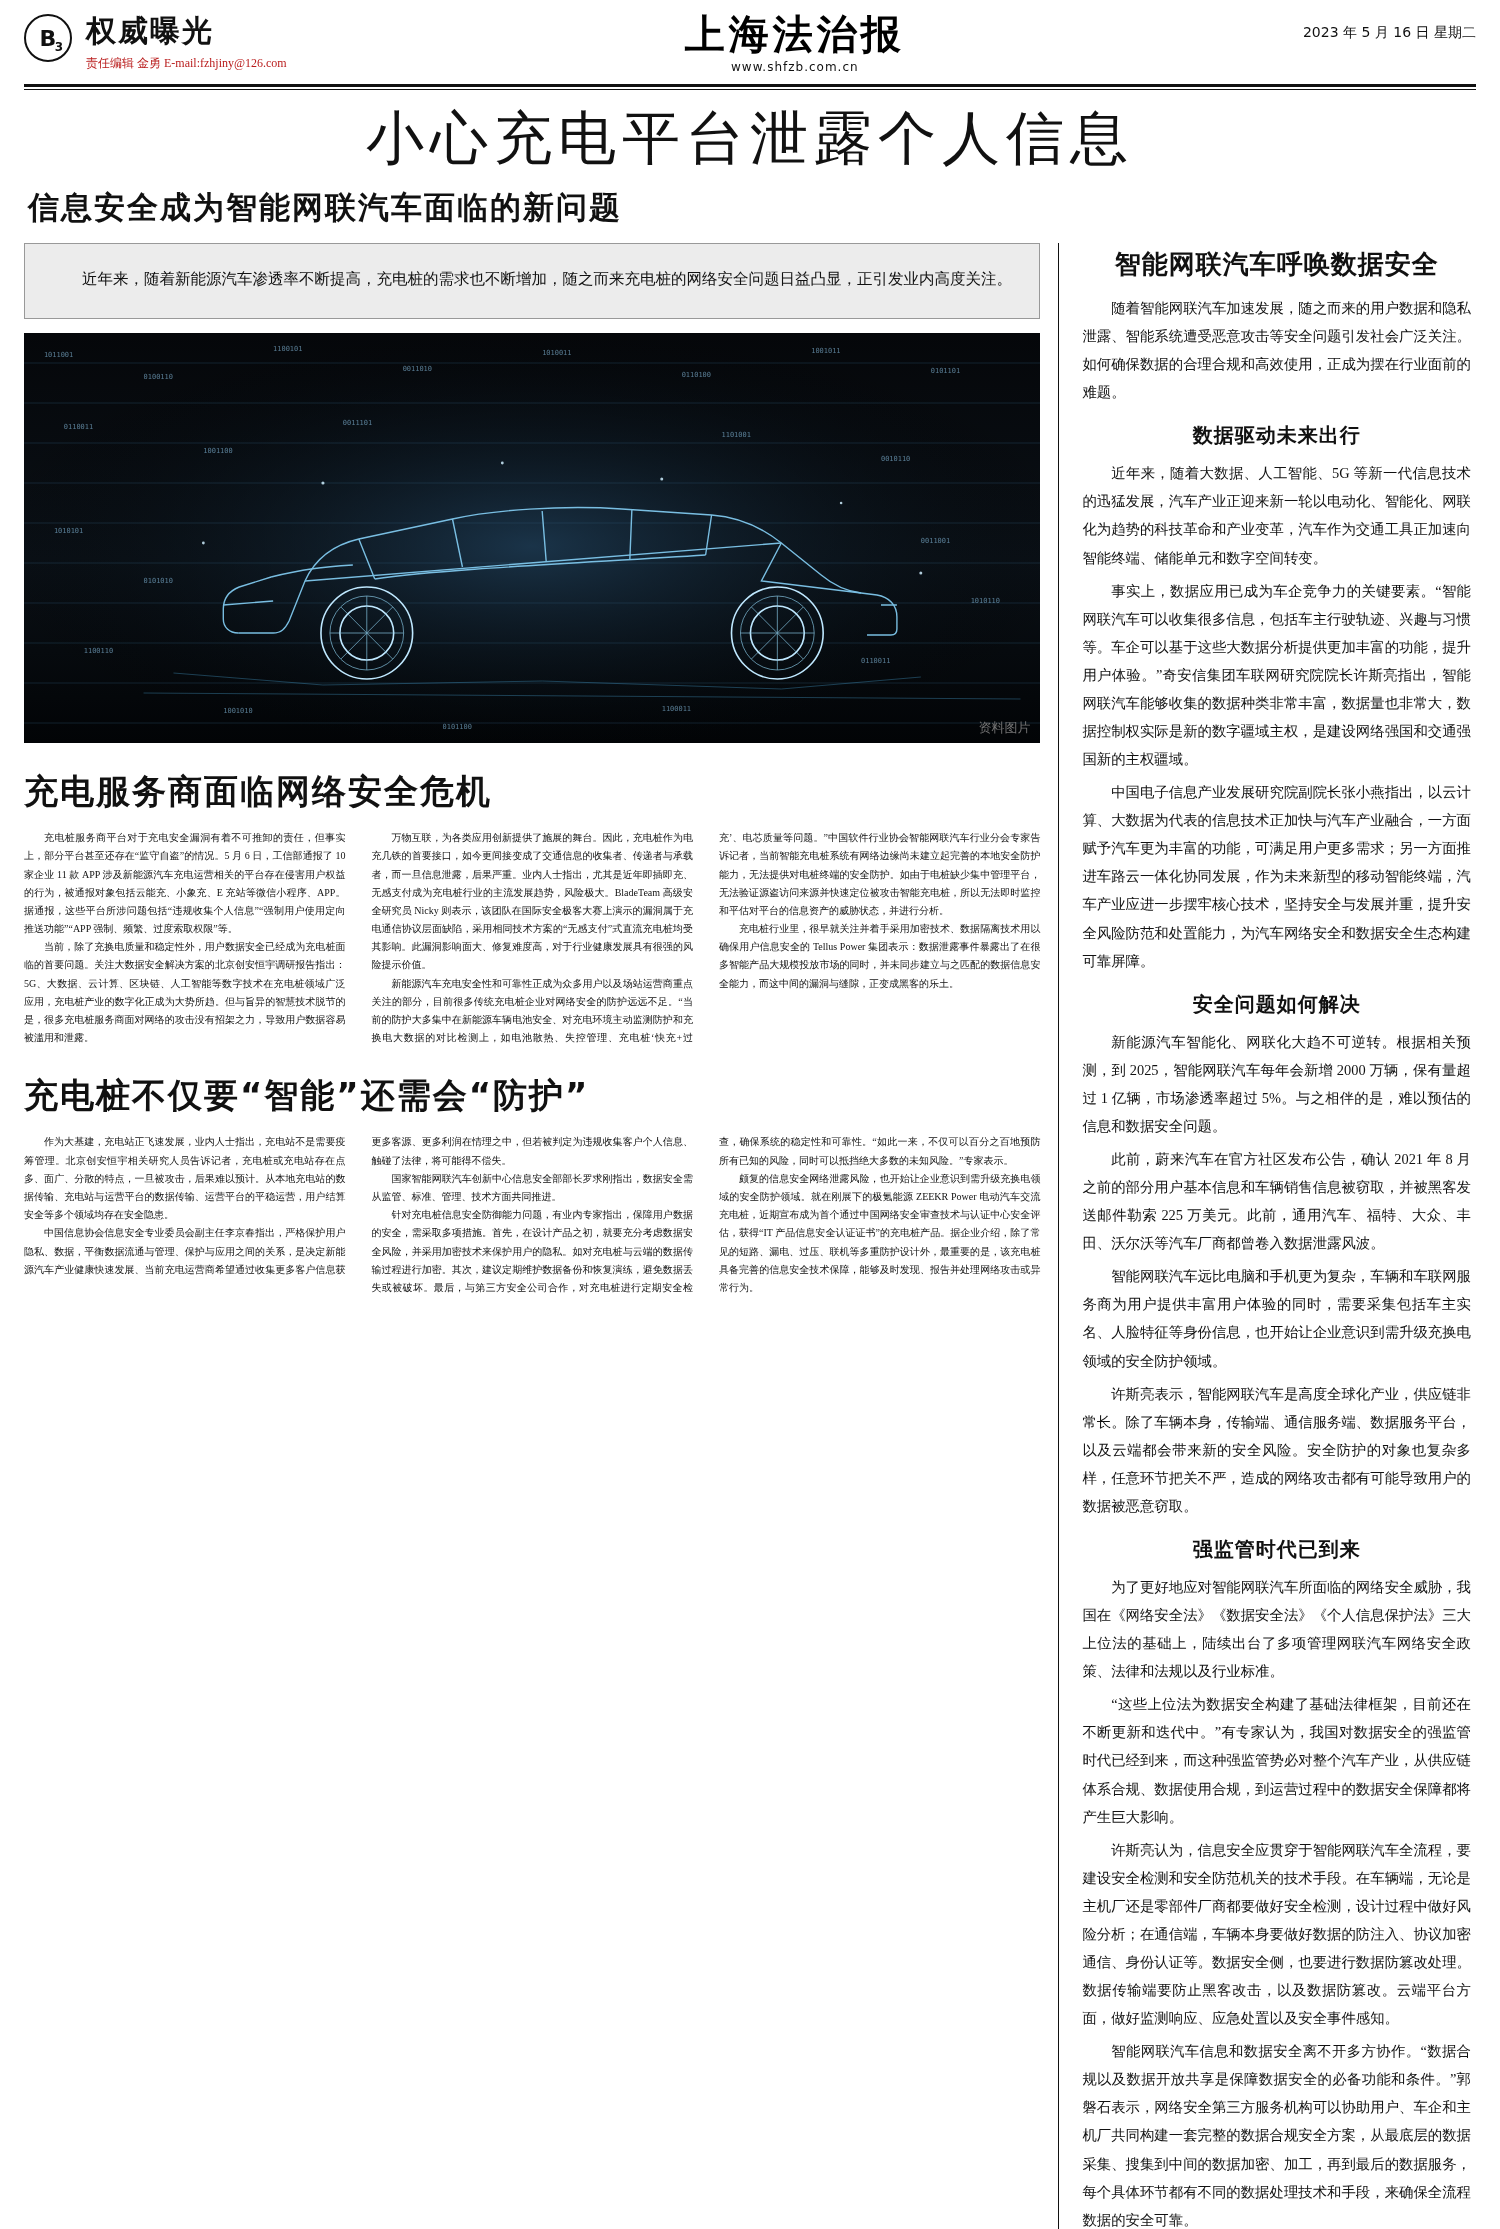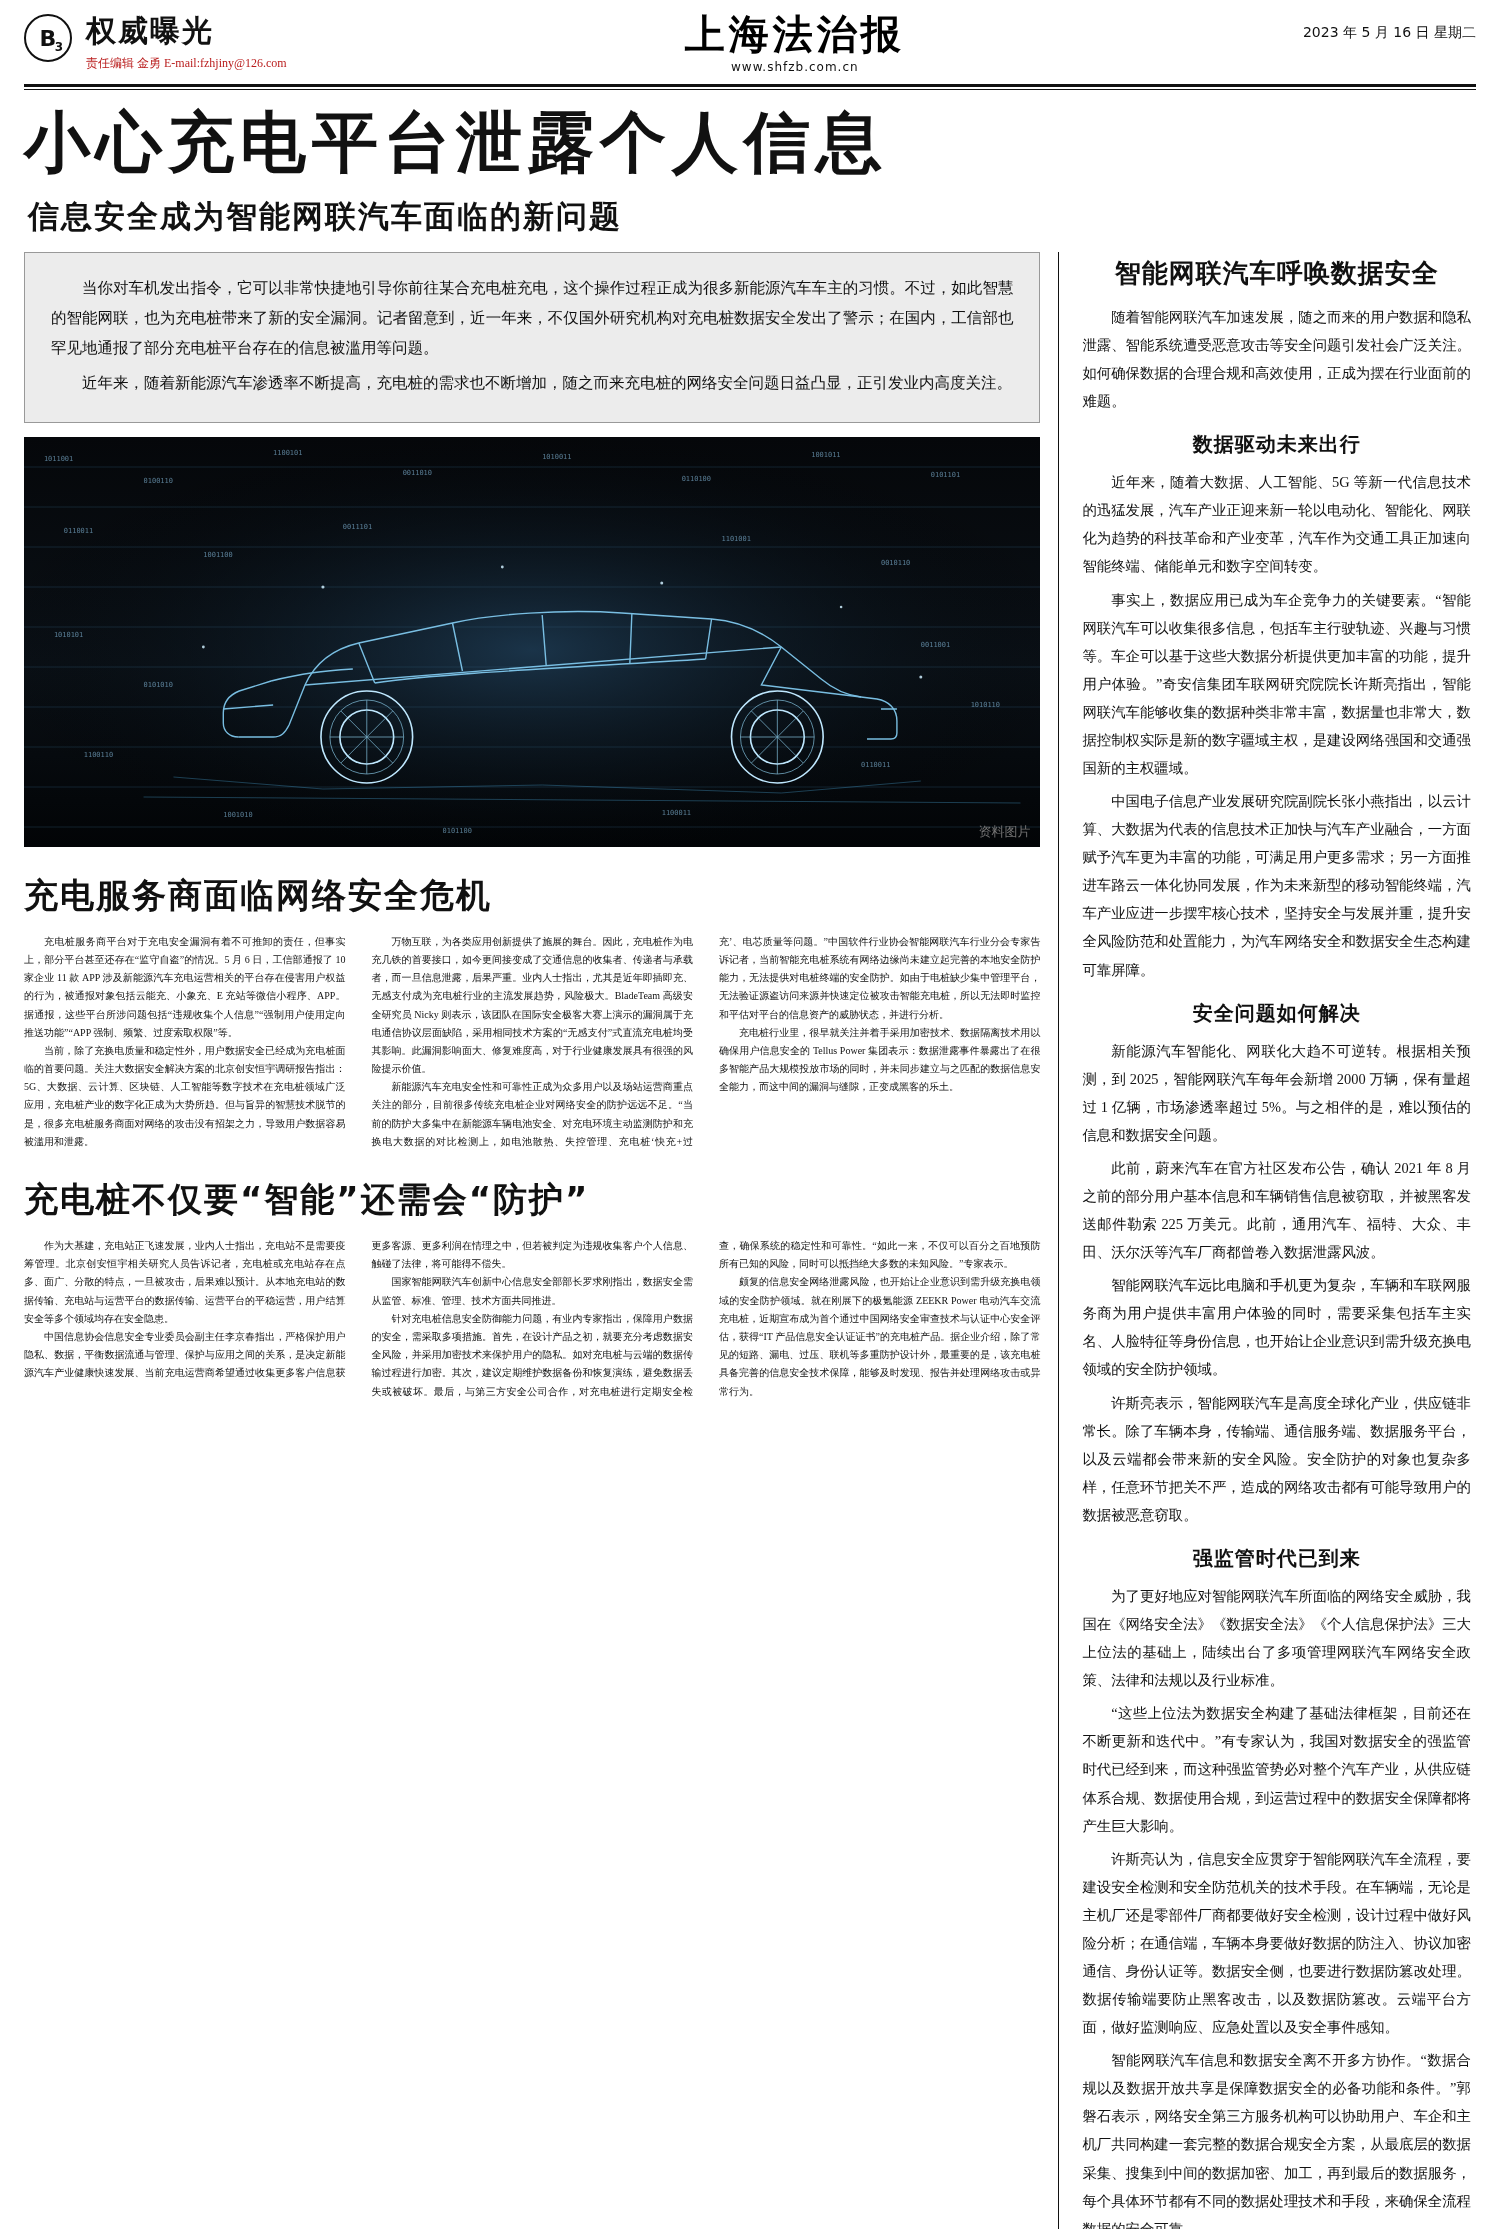--- a/index.html
+++ b/index.html
@@ -15,21 +15,21 @@
   .mh-sub{font-size:12px;color:#b91c1c;margin-top:8px;white-space:nowrap;}
   .mh-center{flex:1;text-align:center;}
   .paper-name{font-family:"DejaVu Serif",serif;font-weight:bold;font-size:40px;letter-spacing:4px;color:#000;line-height:1;}
   .paper-url{font-size:12px;letter-spacing:1px;margin-top:6px;font-family:"DejaVu Sans",sans-serif;}
   .mh-right{font-size:14px;white-space:nowrap;padding-top:10px;font-family:"DejaVu Sans",sans-serif;}
   .rule{height:3px;background:#111;margin:4px 24px 0 24px;}
   .rule.thin{height:1px;margin-top:2px;}
 
   
   .headline-wrap{padding:16px 24px 0 24px;}
-  .headline{font-family:"DejaVu Sans",sans-serif;font-weight:bold;font-size:66px;letter-spacing:6px;line-height:1.12;text-align:left;}
+  .headline{font-family:"DejaVu Sans",sans-serif;font-weight:normal;font-size:58px;letter-spacing:6px;line-height:1.12;text-align:center;}
   .subhead{font-family:"DejaVu Sans",sans-serif;font-weight:bold;font-size:31px;letter-spacing:2px;margin-top:16px;padding-left:4px;}
 
   
   .content{display:flex;padding:14px 24px 20px 24px;gap:0;}
   .left-col{width:1020px;}
   .divider{width:1px;background:#111;margin:0 18px;align-self:stretch;}
   .right-col{width:400px;}
 
   
   .lead-box{border:1px solid #999;background:#ececec;padding:20px 26px;font-size:15.5px;line-height:1.95;text-align:justify;}
@@ -79,21 +79,20 @@
   <div class="headline-wrap">
     <div class="headline">小心充电平台泄露个人信息</div>
     <div class="subhead">信息安全成为智能网联汽车面临的新问题</div>
   </div>
 
   <div class="content">
 
     <div class="left-col">
 
       <div class="lead-box">
-        <p>当你对车机发出指令，它可以非常快捷地引导你前往某合充电桩充电，这个操作过程正成为很多新能源汽车车主的习惯。不过，如此智慧的智能网联，也为充电桩带来了新的安全漏洞。记者留意到，近一年来，不仅国外研究机构对充电桩数据安全发出了警示；在国内，工信部也罕见地通报了部分充电桩平台存在的信息被滥用等问题。</p>
         <p>近年来，随着新能源汽车渗透率不断提高，充电桩的需求也不断增加，随之而来充电桩的网络安全问题日益凸显，正引发业内高度关注。</p>
       </div>
 
       <div class="figure">
         <svg class="svgwrap" viewBox="0 0 1020 410" preserveAspectRatio="none">
           <defs>
             <linearGradient id="bg" x1="0" y1="0" x2="0" y2="1">
               <stop offset="0%" stop-color="#05070a"></stop>
               <stop offset="55%" stop-color="#0a1016"></stop>
               <stop offset="100%" stop-color="#020406"></stop>

